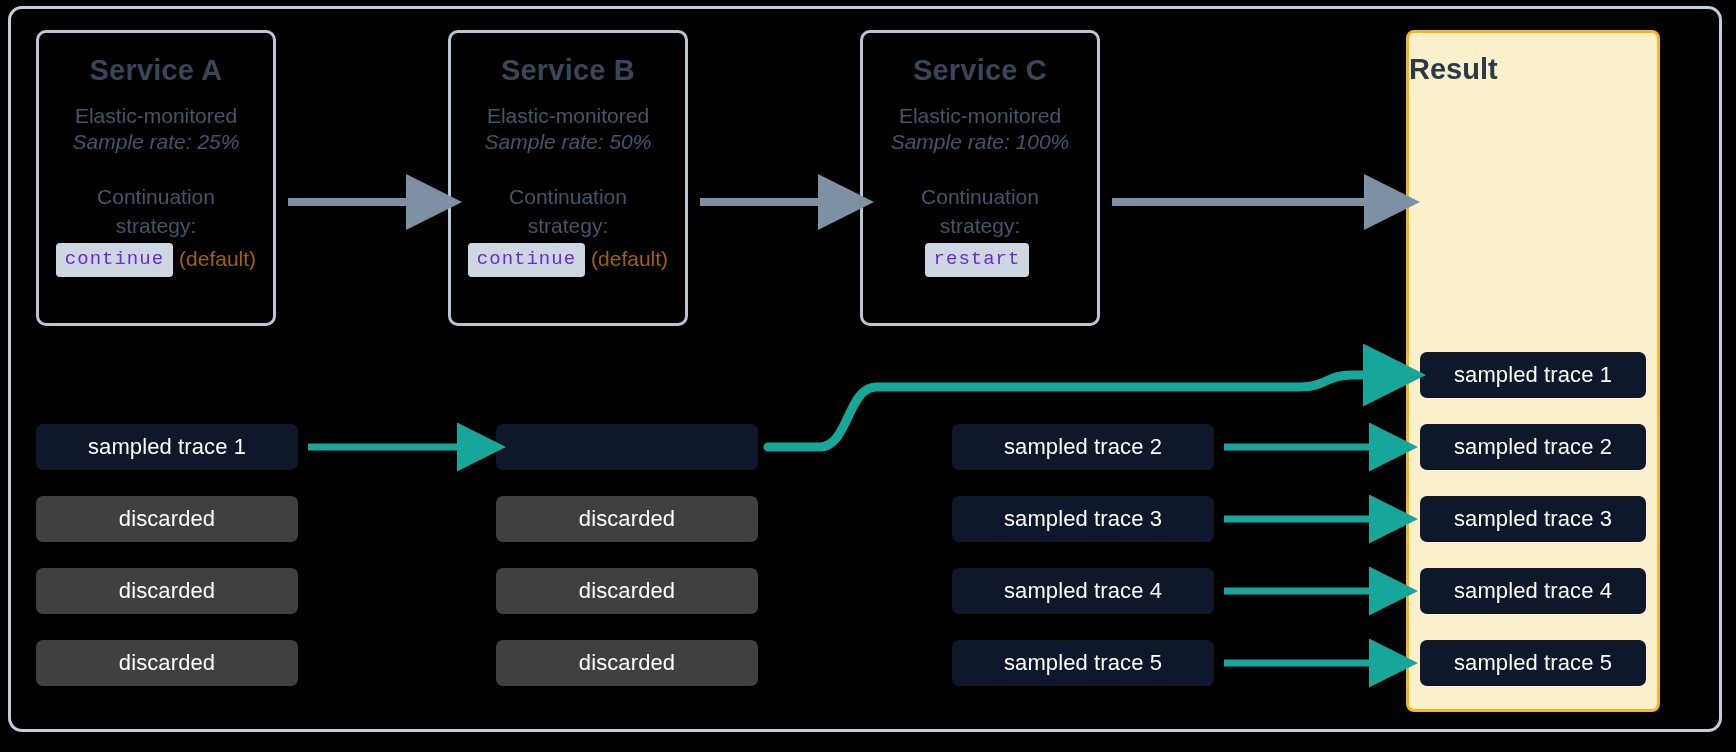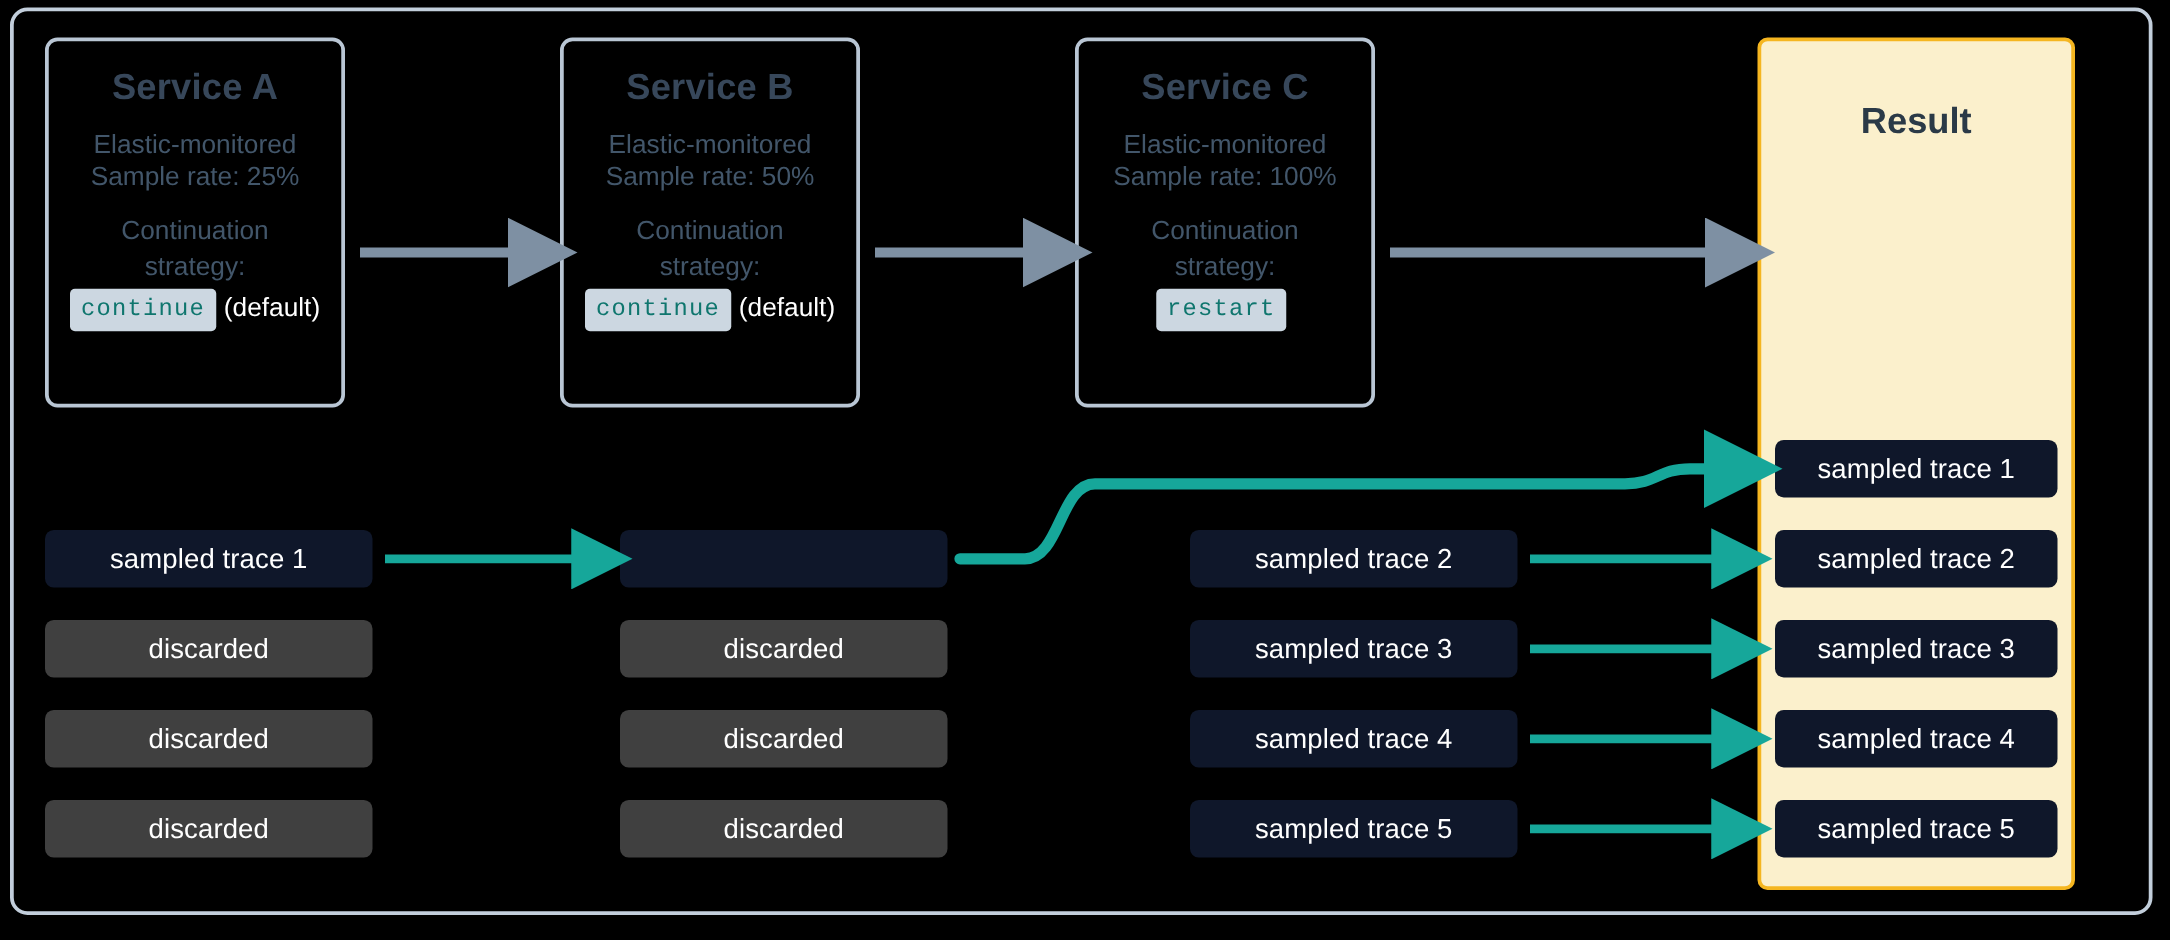--- a/index.html
+++ b/index.html
@@ -56,72 +56,72 @@
   }
   .service-sub {
     font-size: 21px;
     color: #42566a;
     line-height: 1.25;
   }
   .service-rate {
     font-size: 21px;
     color: #42566a;
     line-height: 1.25;
-    margin-bottom: 16px;
+    margin-bottom: 28px;
+    font-style: italic;
   }
   .strategy-wrap {
     font-size: 21px;
     color: #42566a;
     text-align: center;
     line-height: 1.38;
   }
   .strategy-line {
     display: block;
   }
   .chip-row {
     display: block;
     white-space: nowrap;
     margin-top: 2px;
   }
   .code-chip {
     display: inline-block;
     background: #ccd7e1;
-    color: #0f766e;
+    color: #6d28d9;
     font-family: "Liberation Mono", "DejaVu Sans Mono", monospace;
     font-size: 19px;
     letter-spacing: 1px;
     padding: 3px 9px 4px 9px;
     border-radius: 4px;
     vertical-align: middle;
   }
   .chip-note {
     font-size: 21px;
-    color: #ffffff;
+    color: #a16207;
     vertical-align: middle;
     margin-left: 6px;
   }
 
   
   .result-panel {
     position: absolute;
     box-sizing: border-box;
     background: #fbf0cc;
     border: 3px solid #f5b620;
     border-radius: 8px;
   }
   .result-title {
     position: absolute;
     top: 20px;
     left: 0;
     right: 0;
-    text-align: center;
+    text-align: left;
     font-size: 29px;
     font-weight: bold;
     color: #2b3a47;
-    margin-top: 28px;
   }
 
   
   .pill {
     position: absolute;
     box-sizing: border-box;
     border-radius: 7px;
     display: flex;
     align-items: center;
     justify-content: center;

